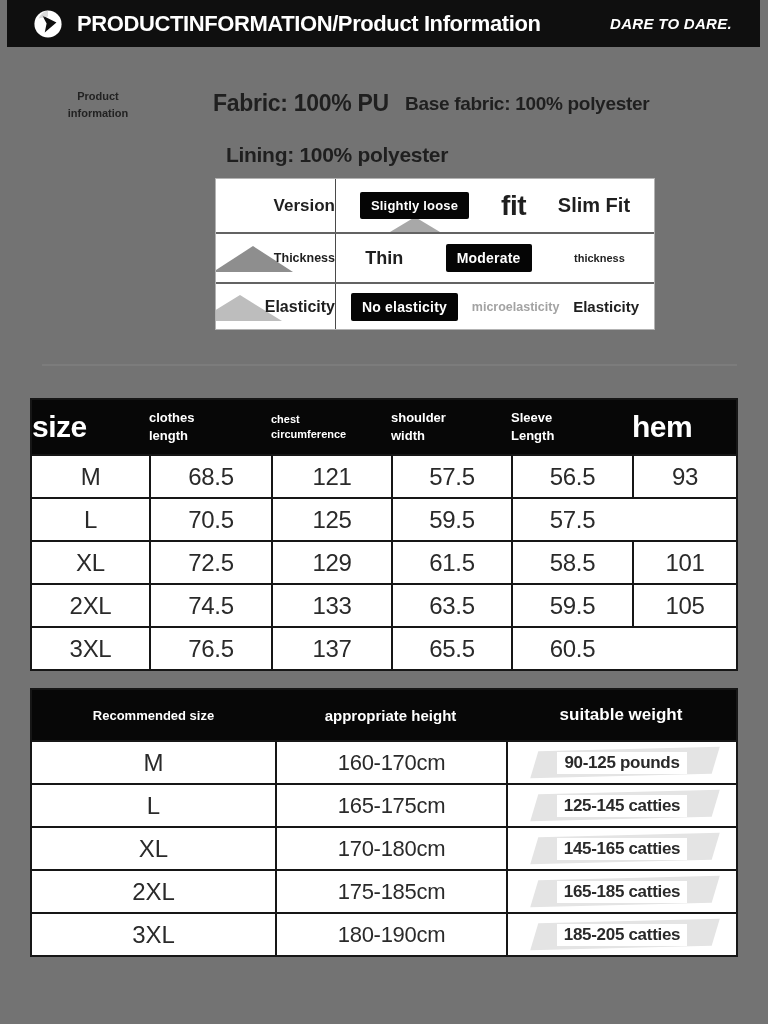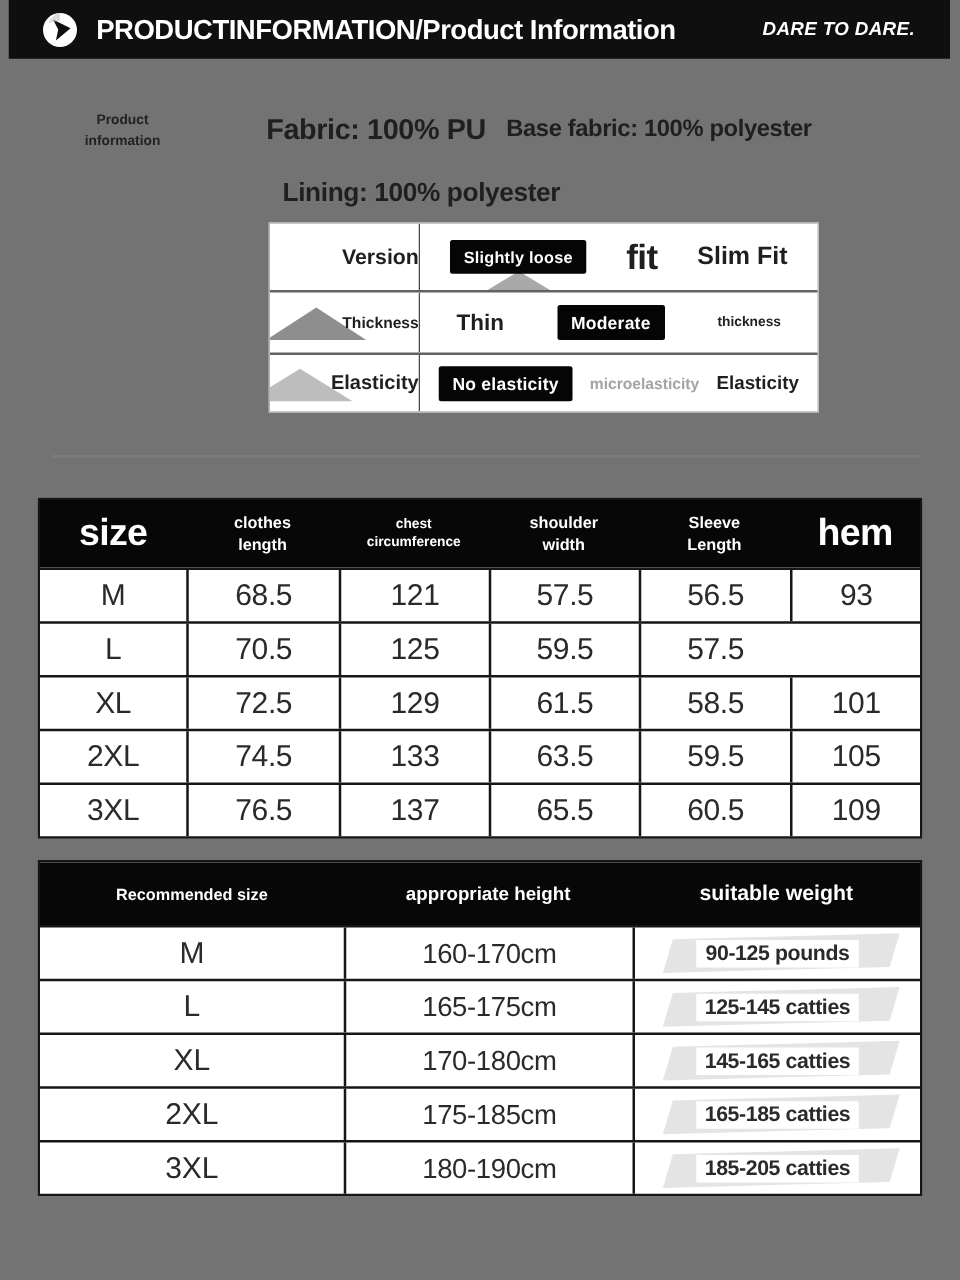--- a/index.html
+++ b/index.html
@@ -54,21 +54,21 @@
   .tri-pill  { bottom:-16px; border-left:30px solid transparent; border-right:30px solid transparent;
                border-bottom:18px solid #a8a8a8; }
 
   
   .divider { position:absolute; left:42px; top:364px; width:695px; height:2px; background:#7c7c7c; }
 
   
   .sizes { position:absolute; left:30px; top:398px; width:708px; background:#fff; border:2px solid #161616; }
   .sz-head { height:54px; background:#070707; color:#fff; display:grid;
              grid-template-columns:117px 122px 120px 120px 121px 1fr; }
-  .sz-h { display:flex; flex-direction:column; align-items:center; justify-content:center; line-height:1.35; }
+  .sz-h { display:flex; flex-direction:column; align-items:flex-start; justify-content:center; line-height:1.35; }
   .sz-h .hl { font-size:13px; font-weight:600; }
   .sz-h.tiny .hl { font-size:11px; }
   .sz-h.big { font-size:30px; font-weight:700; letter-spacing:-0.5px; }
   .sz-row { height:43px; display:grid; grid-template-columns:117px 122px 120px 120px 121px 1fr;
             border-top:2px solid #161616; }
   .sz-c { display:flex; align-items:center; justify-content:center; font-size:24px;
           letter-spacing:-0.3px; color:#2a2a2a; }
   .sz-c + .sz-c { border-left:2px solid #161616; }
 
   
@@ -210,21 +210,20 @@
       <div class="sz-c">63.5</div>
       <div class="sz-c">59.5</div>
       <div class="sz-c">105</div>
     </div>
     <div class="sz-row">
       <div class="sz-c">3XL</div>
       <div class="sz-c">76.5</div>
       <div class="sz-c">137</div>
       <div class="sz-c">65.5</div>
       <div class="sz-c">60.5</div>
-      <div class="sz-c">109</div>
     </div>
   </div>
 
   <div class="fit">
     <div class="ft-head">
       <div class="ft-h c0">Recommended size</div>
       <div class="ft-h c1">appropriate height</div>
       <div class="ft-h c2">suitable weight</div>
     </div>
 

